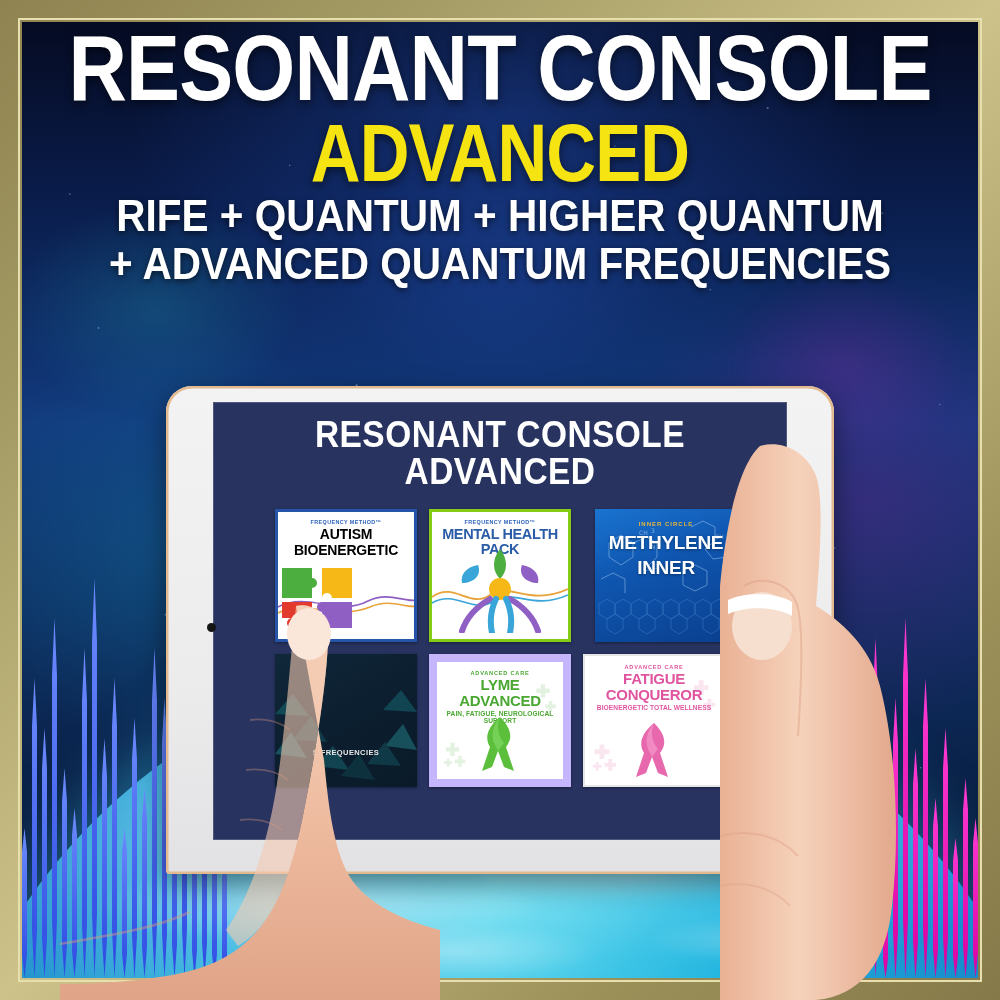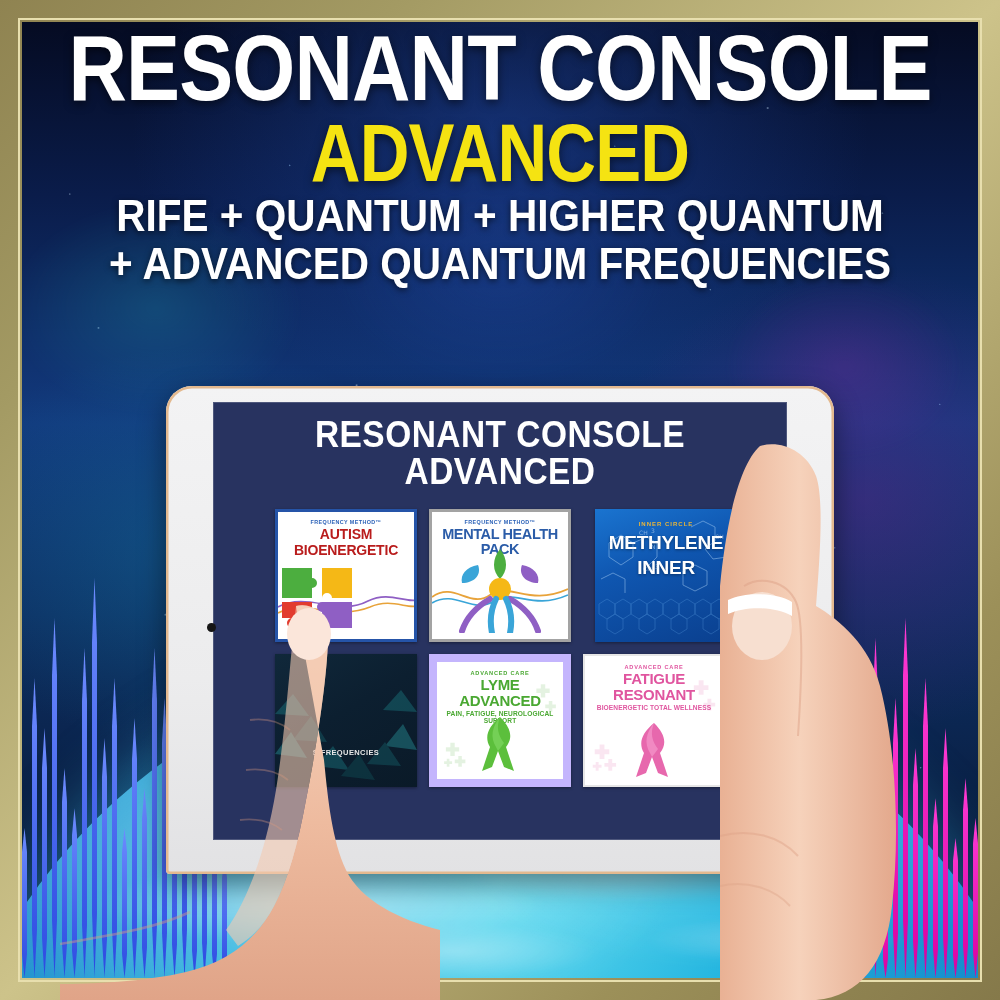--- a/index.html
+++ b/index.html
@@ -133,26 +133,26 @@
     justify-content:center; gap:12px 12px; margin-top:18px; }
   .tile { width:142px; height:133px; background:#fff; overflow:hidden; position:relative;
     box-shadow:0 1px 3px rgba(0,0,0,.4); }
   .brandline { font-size:5.4px; font-weight:bold; letter-spacing:.4px;
     color:#2d63b8; text-align:center; margin-top:7px; }
   .tile-title { text-align:center; font-weight:bold; line-height:1.02;
     font-family:"Liberation Sans Narrow","Liberation Sans",sans-serif; }
 
   
   .t-autism { border:3px solid #2554a8; }
-  .t-autism .tile-title { color:#b91c1c; font-size:14px; margin-top:2px; letter-spacing:-.2px; }
+  .t-autism .tile-title { color:#000000; font-size:14px; margin-top:2px; letter-spacing:-.2px; }
   .puzzle { position:relative; width:84px; height:68px; margin:7px auto 0; }
   .swoosh { position:absolute; left:0; right:0; bottom:18px; height:34px; }
 
   
-  .t-mental { border:3px solid #a3a3a3; }
+  .t-mental { border:3px solid #84cc16; }
   .t-mental .tile-title { color:#2b5ca8; font-size:14.5px; margin-top:2px; letter-spacing:-.4px; }
 
   
   .t-methylene { background:linear-gradient(160deg,#1a74d0 0%,#0f56b0 40%,#0a3f8e 100%);margin-left:12px; }
   .t-methylene .tile-title { color:#fff; font-size:19px; margin-top:6px; letter-spacing:-.3px;
     text-shadow:0 1px 3px rgba(0,0,0,.4); }
   .inner-circle { font-size:6px; font-weight:bold; color:#e8b53a; letter-spacing:1px;
     text-align:center; margin-top:12px; }
   .hexgrid { position:absolute; left:0; right:0; bottom:0; height:58px; opacity:.45; }
   .molecule { position:absolute; inset:0; opacity:.5; }
@@ -385,21 +385,21 @@
           <g fill="#e0559f">
             <path d="M10 96h5v-5h5v5h5v5h-5v5h-5v-5h-5z"></path>
             <path d="M20 110h4v-4h4v4h4v4h-4v4h-4v-4h-4z"></path>
             <path d="M112 30h5v-5h5v5h5v5h-5v5h-5v-5h-5z"></path>
             <path d="M122 48h4v-4h4v4h4v4h-4v4h-4v-4h-4z"></path>
             <path d="M8 112h3v-3h3v3h3v3h-3v3h-3v-3h-3z"></path>
           </g>
         </svg>
         <div class="care-head">ADVANCED CARE</div>
         <div class="tile-title">FATIGUE</div>
-        <div class="tile-title">RESONANT</div>
+        <div class="tile-title">CONQUEROR</div>
         <div class="care-sub">BIOENERGETIC TOTAL WELLNESS</div>
         <svg style="position:absolute;left:50%;transform:translateX(-50%);bottom:4px;width:56px;height:62px" viewBox="0 0 56 62">
           <path d="M28 4 C16 14,12 24,18 34 L10 58 L20 54 L26 38 L32 54 L42 58 L34 34 C42 24,38 14,28 4z" fill="#e768ad"></path>
           <path d="M28 4 C20 14,18 24,24 34 L26 38 L32 30 C26 22,24 14,28 4z" fill="#f28fc6" opacity=".85"></path>
         </svg>
       </div>
 
     </div>
   </div>
 

